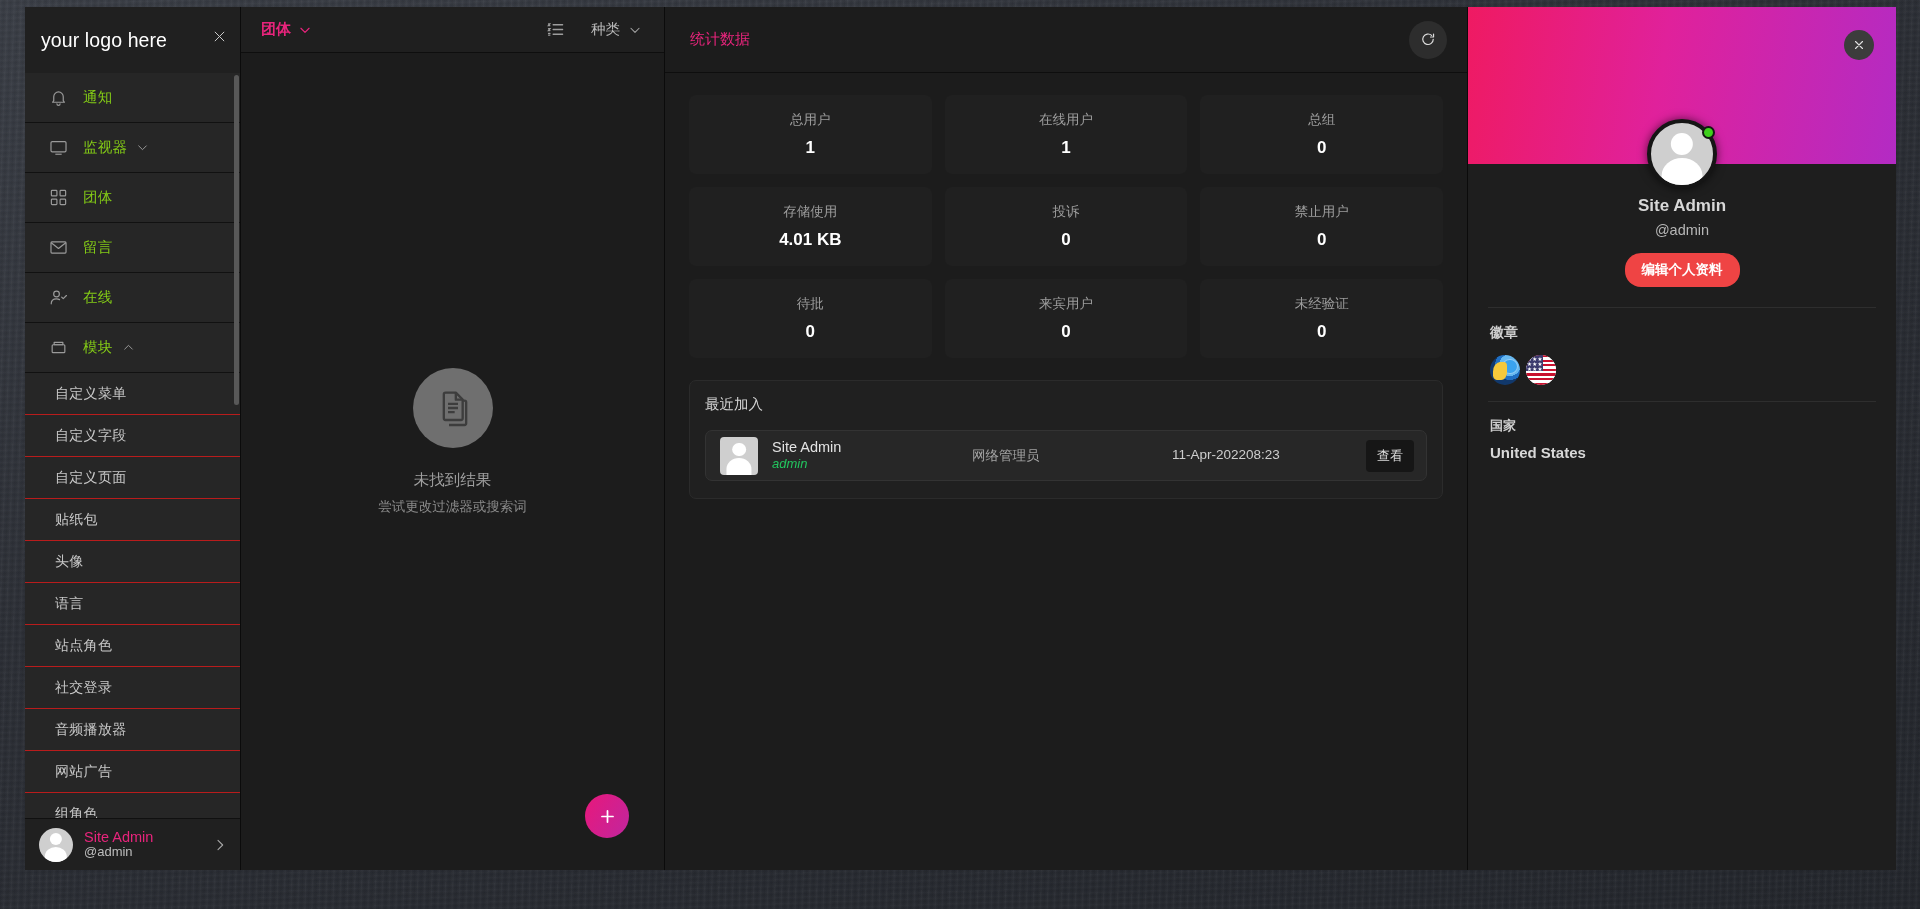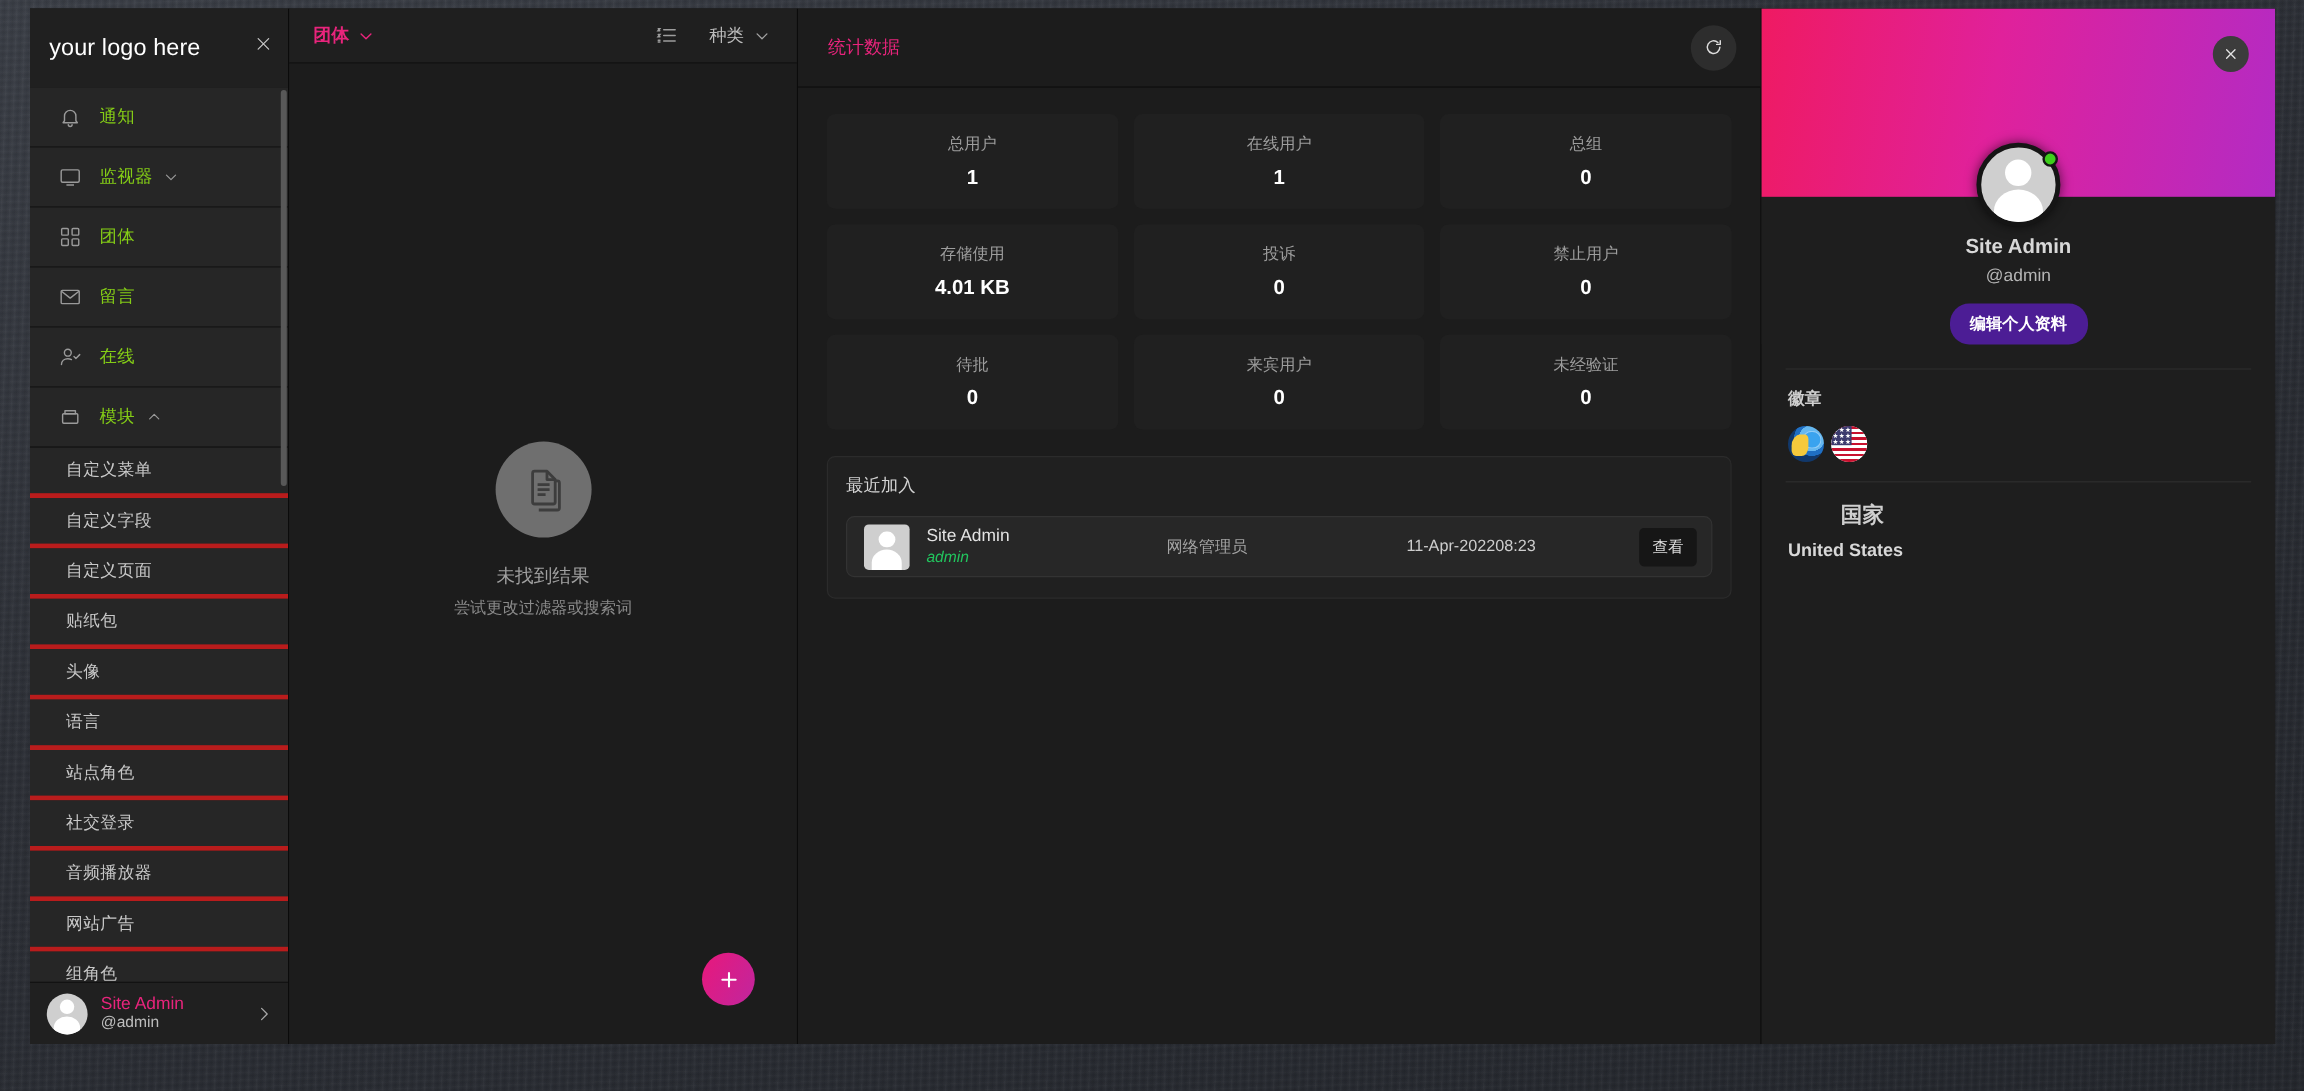--- a/index.html
+++ b/index.html
@@ -96,21 +96,21 @@
     margin-left: 9px;
     color: #9a9a9a;
     display: flex; align-items: center;
   }
   .sb-item .sb-caret svg { width: 13px; height: 13px; }
   .sb-sub {
     height: 42px;
     display: flex;
     align-items: center;
     padding-left: 30px;
-    border-bottom: 4px solid #b91c1c;
+    border-bottom: 1px solid #b91c1c;
     background: #262626;
     cursor: pointer;
   }
   .sb-sub .sb-label {
     color: #c8c8c8;
     font-size: 14px;
     letter-spacing: .3px;
   }
 
   .sb-scrollbar {
@@ -409,21 +409,21 @@
   }
 
   .pp-id {
     padding-top: 32px;
     text-align: center;
     background: #1e1e1e;
   }
   .pp-name { color: #d8d8d8; font-size: 17px; font-weight: 700; margin-bottom: 6px; }
   .pp-handle { color: #b6b6b6; font-size: 14.5px; margin-bottom: 15px; }
   .pp-edit-btn {
-    background: #4c1d95;
+    background: #ef4444;
     color: #fff;
     border: none;
     border-radius: 16px;
     font-size: 13.5px;
     font-weight: 700;
     padding: 8px 17px;
     cursor: pointer;
     font-family: Liberation Sans, sans-serif;
   }
   .pp-divider { height: 1px; background: #2e2e2e; margin: 20px 20px 0; }
@@ -464,21 +464,21 @@
     color: #fff;
     font-size: 5.5px;
     line-height: 5px;
     letter-spacing: .3px;
     padding: 1.5px 0 0 1px;
     text-align: center;
     overflow: hidden;
   }
   .pp-divider2 { height: 1px; background: #2e2e2e; margin: 0 20px; }
   .pp-country { padding: 15px 22px 0; }
-  .pp-country-label { color: #cfcfcf; font-size: 18px; font-weight: 700; margin-bottom: 9px; margin-left: 44px; }
+  .pp-country-label { color: #cfcfcf; font-size: 13px; font-weight: 700; margin-bottom: 9px; }
   .pp-country-value { color: #d8d8d8; font-size: 15px; font-weight: 700; }
 </style>
 </head>
 <body>
 
 <div id="app">
 
   <nav class="sidebar">
 
     <div class="sb-logo-row">

